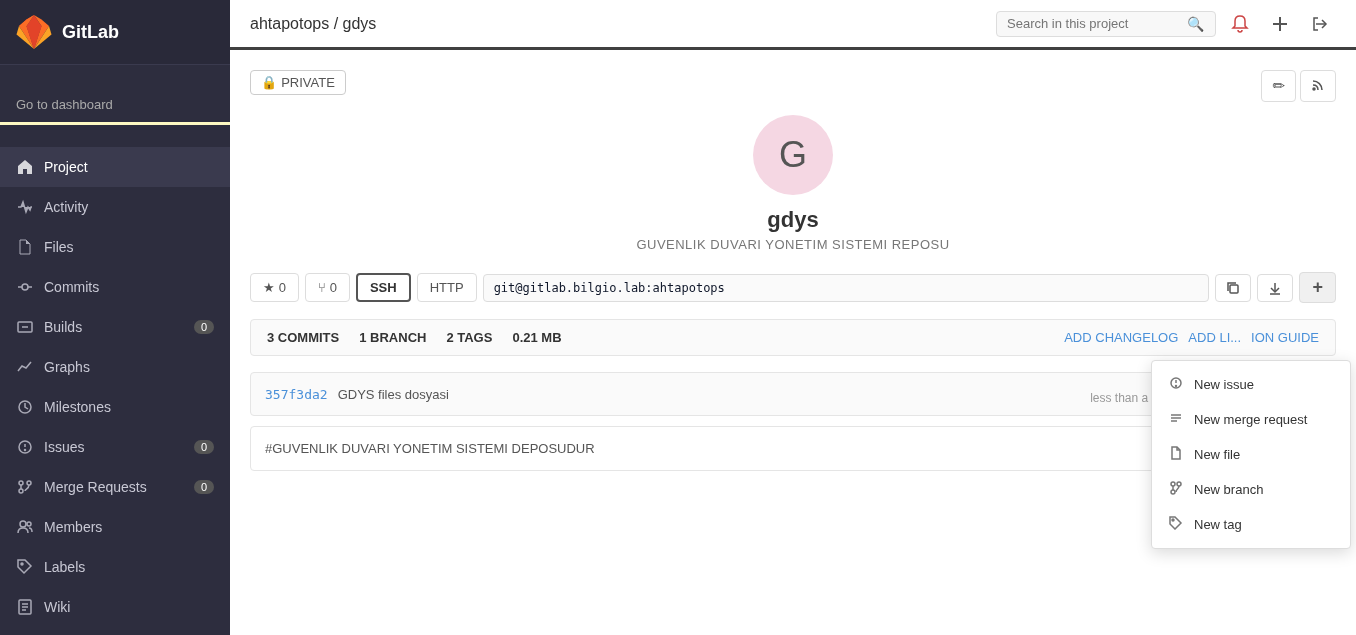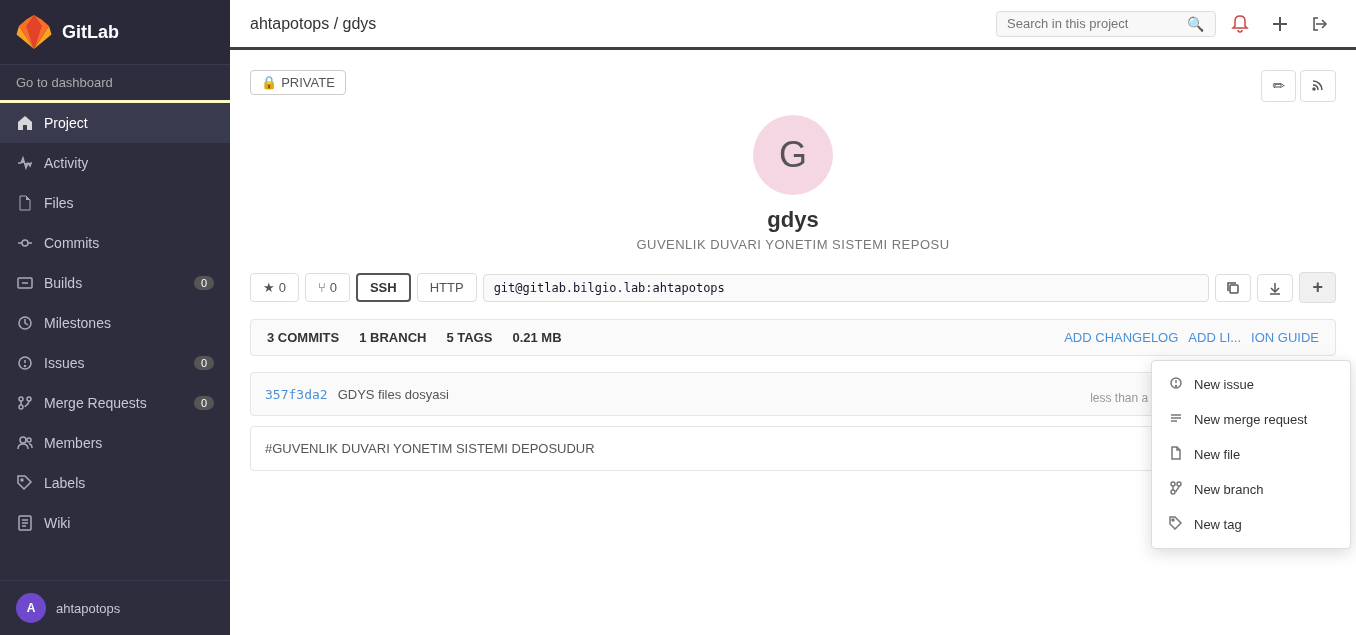--- a/index.html
+++ b/index.html
@@ -8,20 +8,21 @@
     
     .sidebar {
       width: 230px;
       min-width: 230px;
       background: #2d2d3e;
       color: #c8c8d4;
       display: flex;
       flex-direction: column;
       height: 635px;
       overflow-y: auto;
+      gap: 22px;
     }
     .sidebar-header {
       display: flex;
       align-items: center;
       padding: 14px 16px;
       background: #292939;
       border-bottom: 1px solid #3a3a4e;
     }
     .gitlab-logo {
       width: 36px;
@@ -455,20 +456,28 @@
       <span class="icon">
         <svg width="16" height="16" viewBox="0 0 16 16" fill="none" stroke="currentColor" stroke-width="1.5">
             <rect x="1" y="3" width="14" height="10" rx="1"></rect>
             <line x1="5" y1="8" x2="11" y2="8"></line>
           </svg>
       </span>
       <span>Builds</span>
       <span class="sidebar-badge zero">0</span>
     </div>
 
+    <div class="sidebar-item">
+      <span class="icon">
+        <svg width="16" height="16" viewBox="0 0 16 16" fill="none" stroke="currentColor" stroke-width="1.5">
+            <polyline points="1,12 5,7 9,9 14,3"></polyline>
+          </svg>
+      </span>
+      <span>Graphs</span>
+    </div>
 
     <div class="sidebar-item">
       <span class="icon">
         <svg width="16" height="16" viewBox="0 0 16 16" fill="none" stroke="currentColor" stroke-width="1.5">
             <circle cx="8" cy="8" r="6"></circle>
             <polyline points="8,4 8,8 11,10"></polyline>
           </svg>
       </span>
       <span>Milestones</span>
     </div>
@@ -630,21 +639,21 @@
 
     
     <div class="stats-bar">
       <span class="stat-item">
         <span>3 COMMITS</span>
       </span>
       <span class="stat-item">
         <span>1 BRANCH</span>
       </span>
       <span class="stat-item">
-        <span>5 TAGS</span>
+        <span>2 TAGS</span>
       </span>
       <span class="stat-item">
         <span>0.21 MB</span>
       </span>
       <div class="stats-bar-actions">
         <a class="stats-link">ADD CHANGELOG</a>
         <a class="stats-link">ADD LI...</a>
         <a class="stats-link">ION GUIDE</a>
       </div>
     </div>

